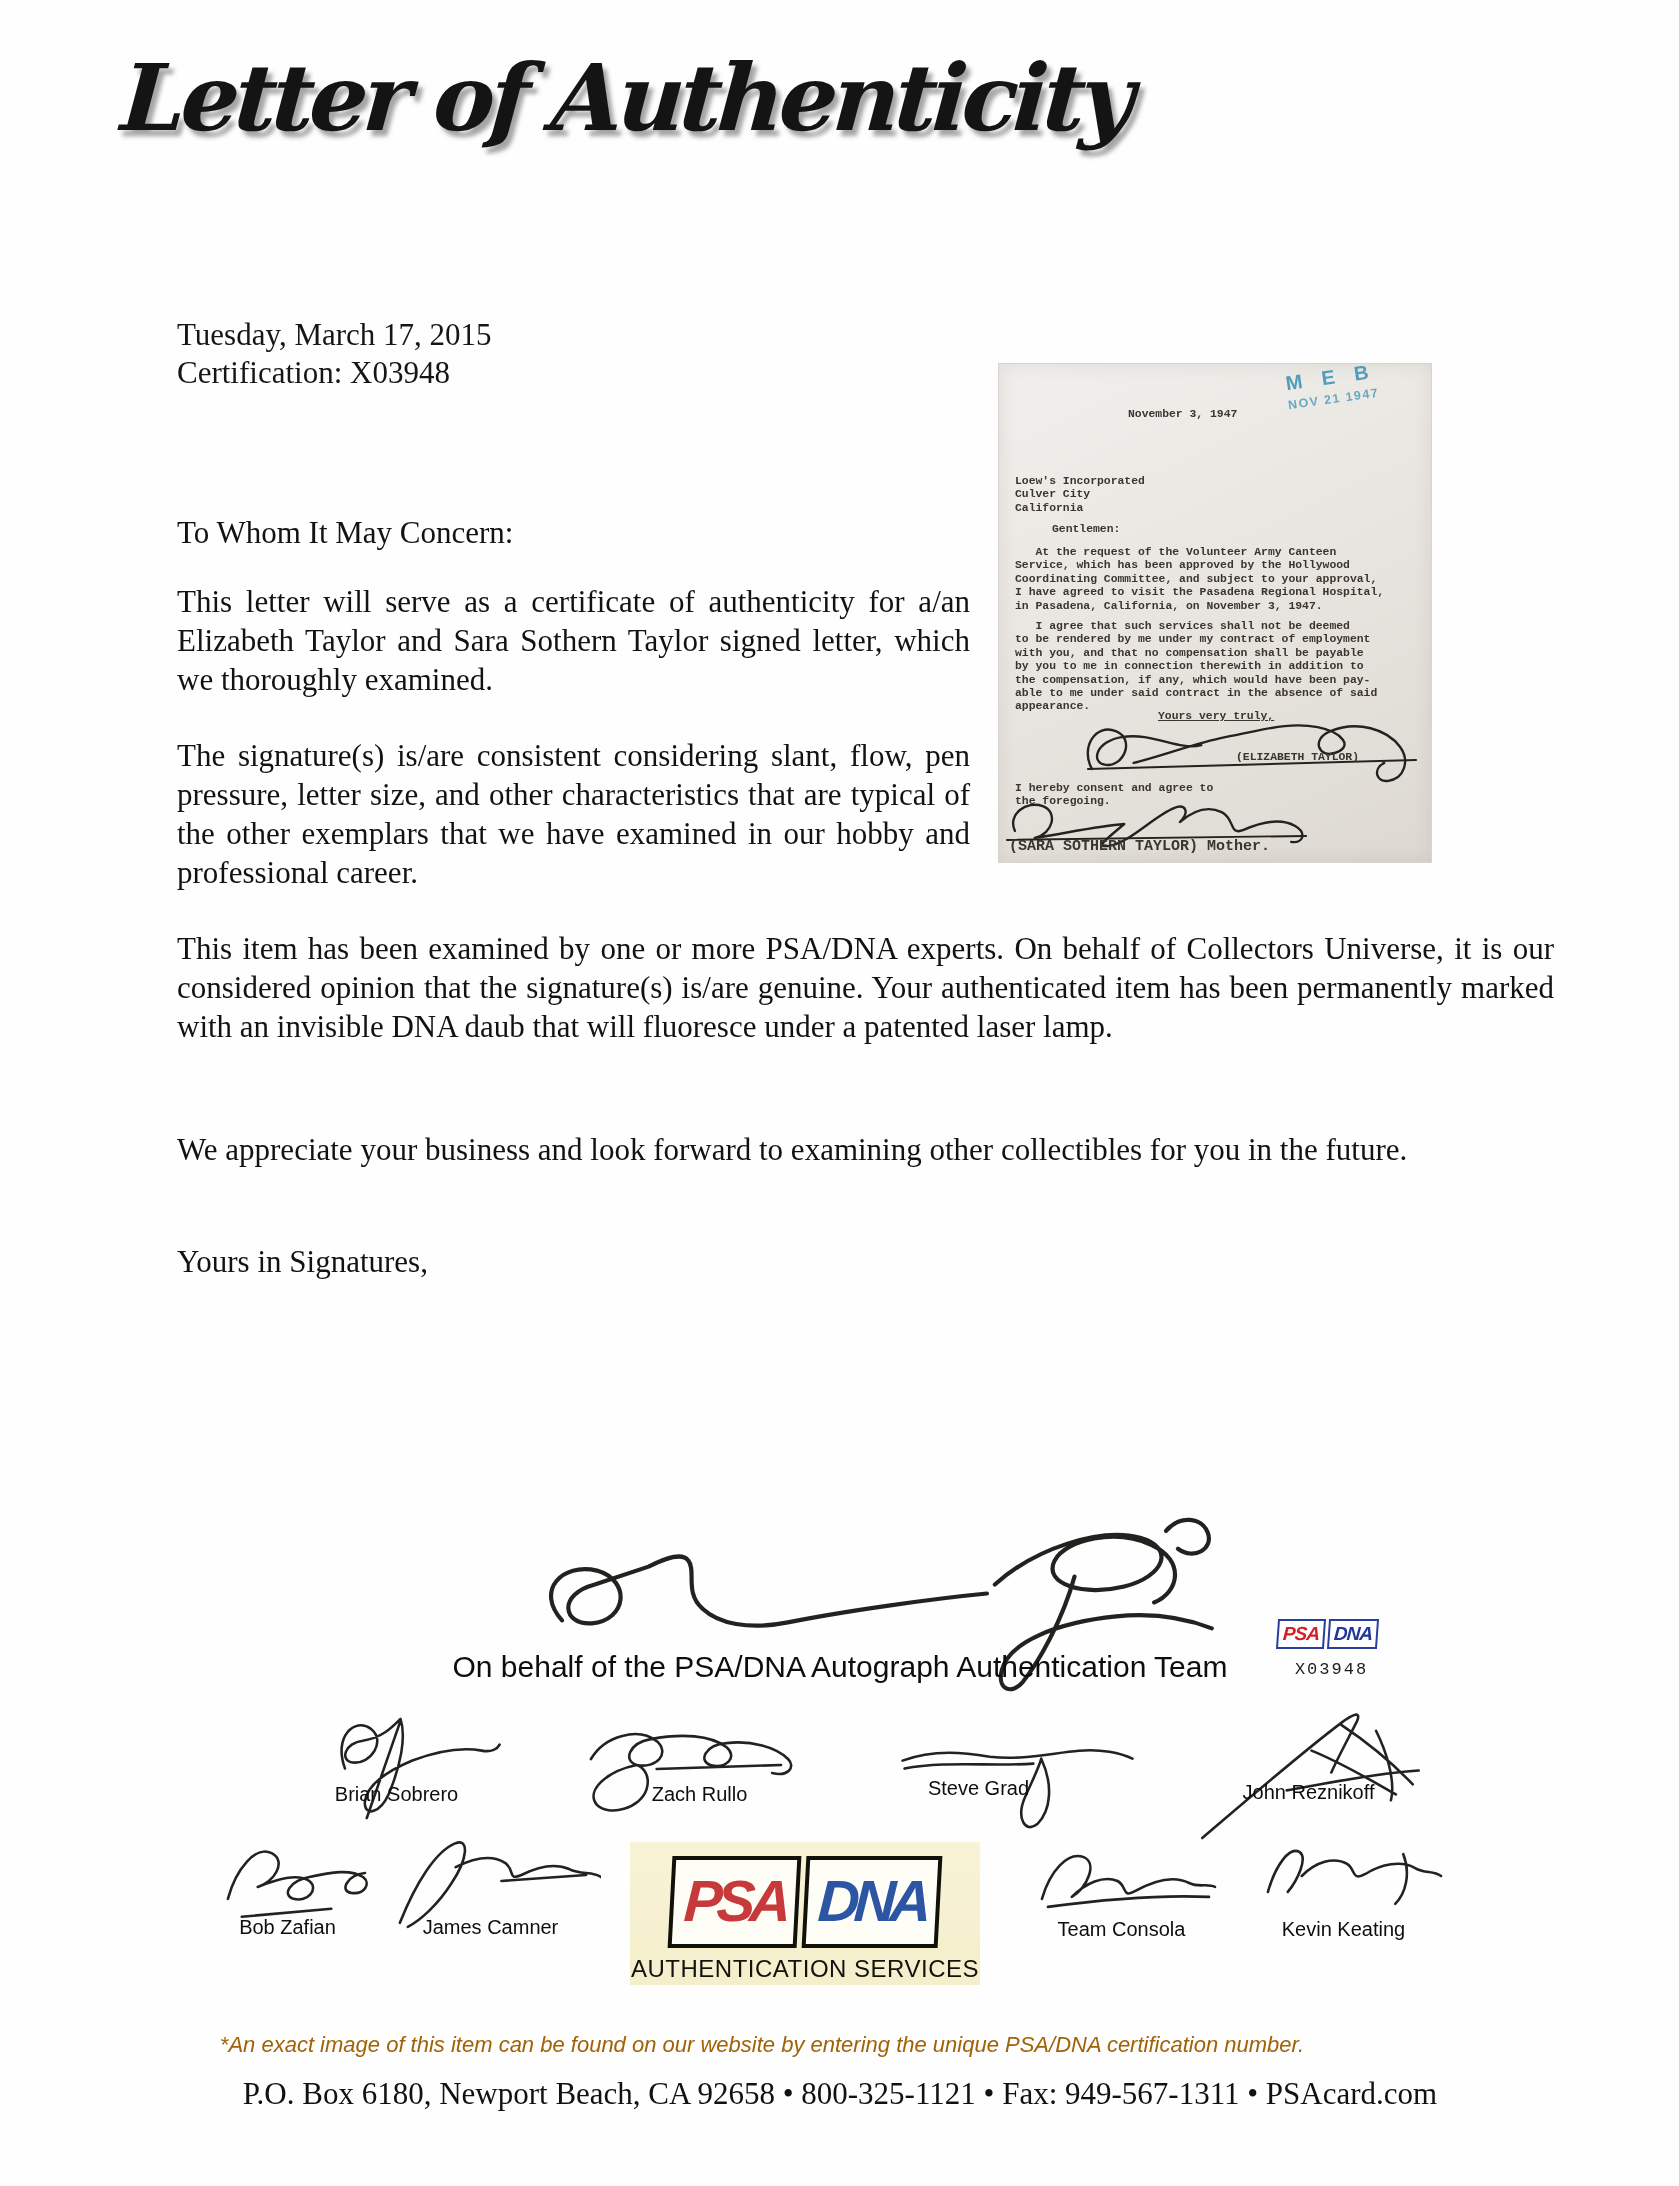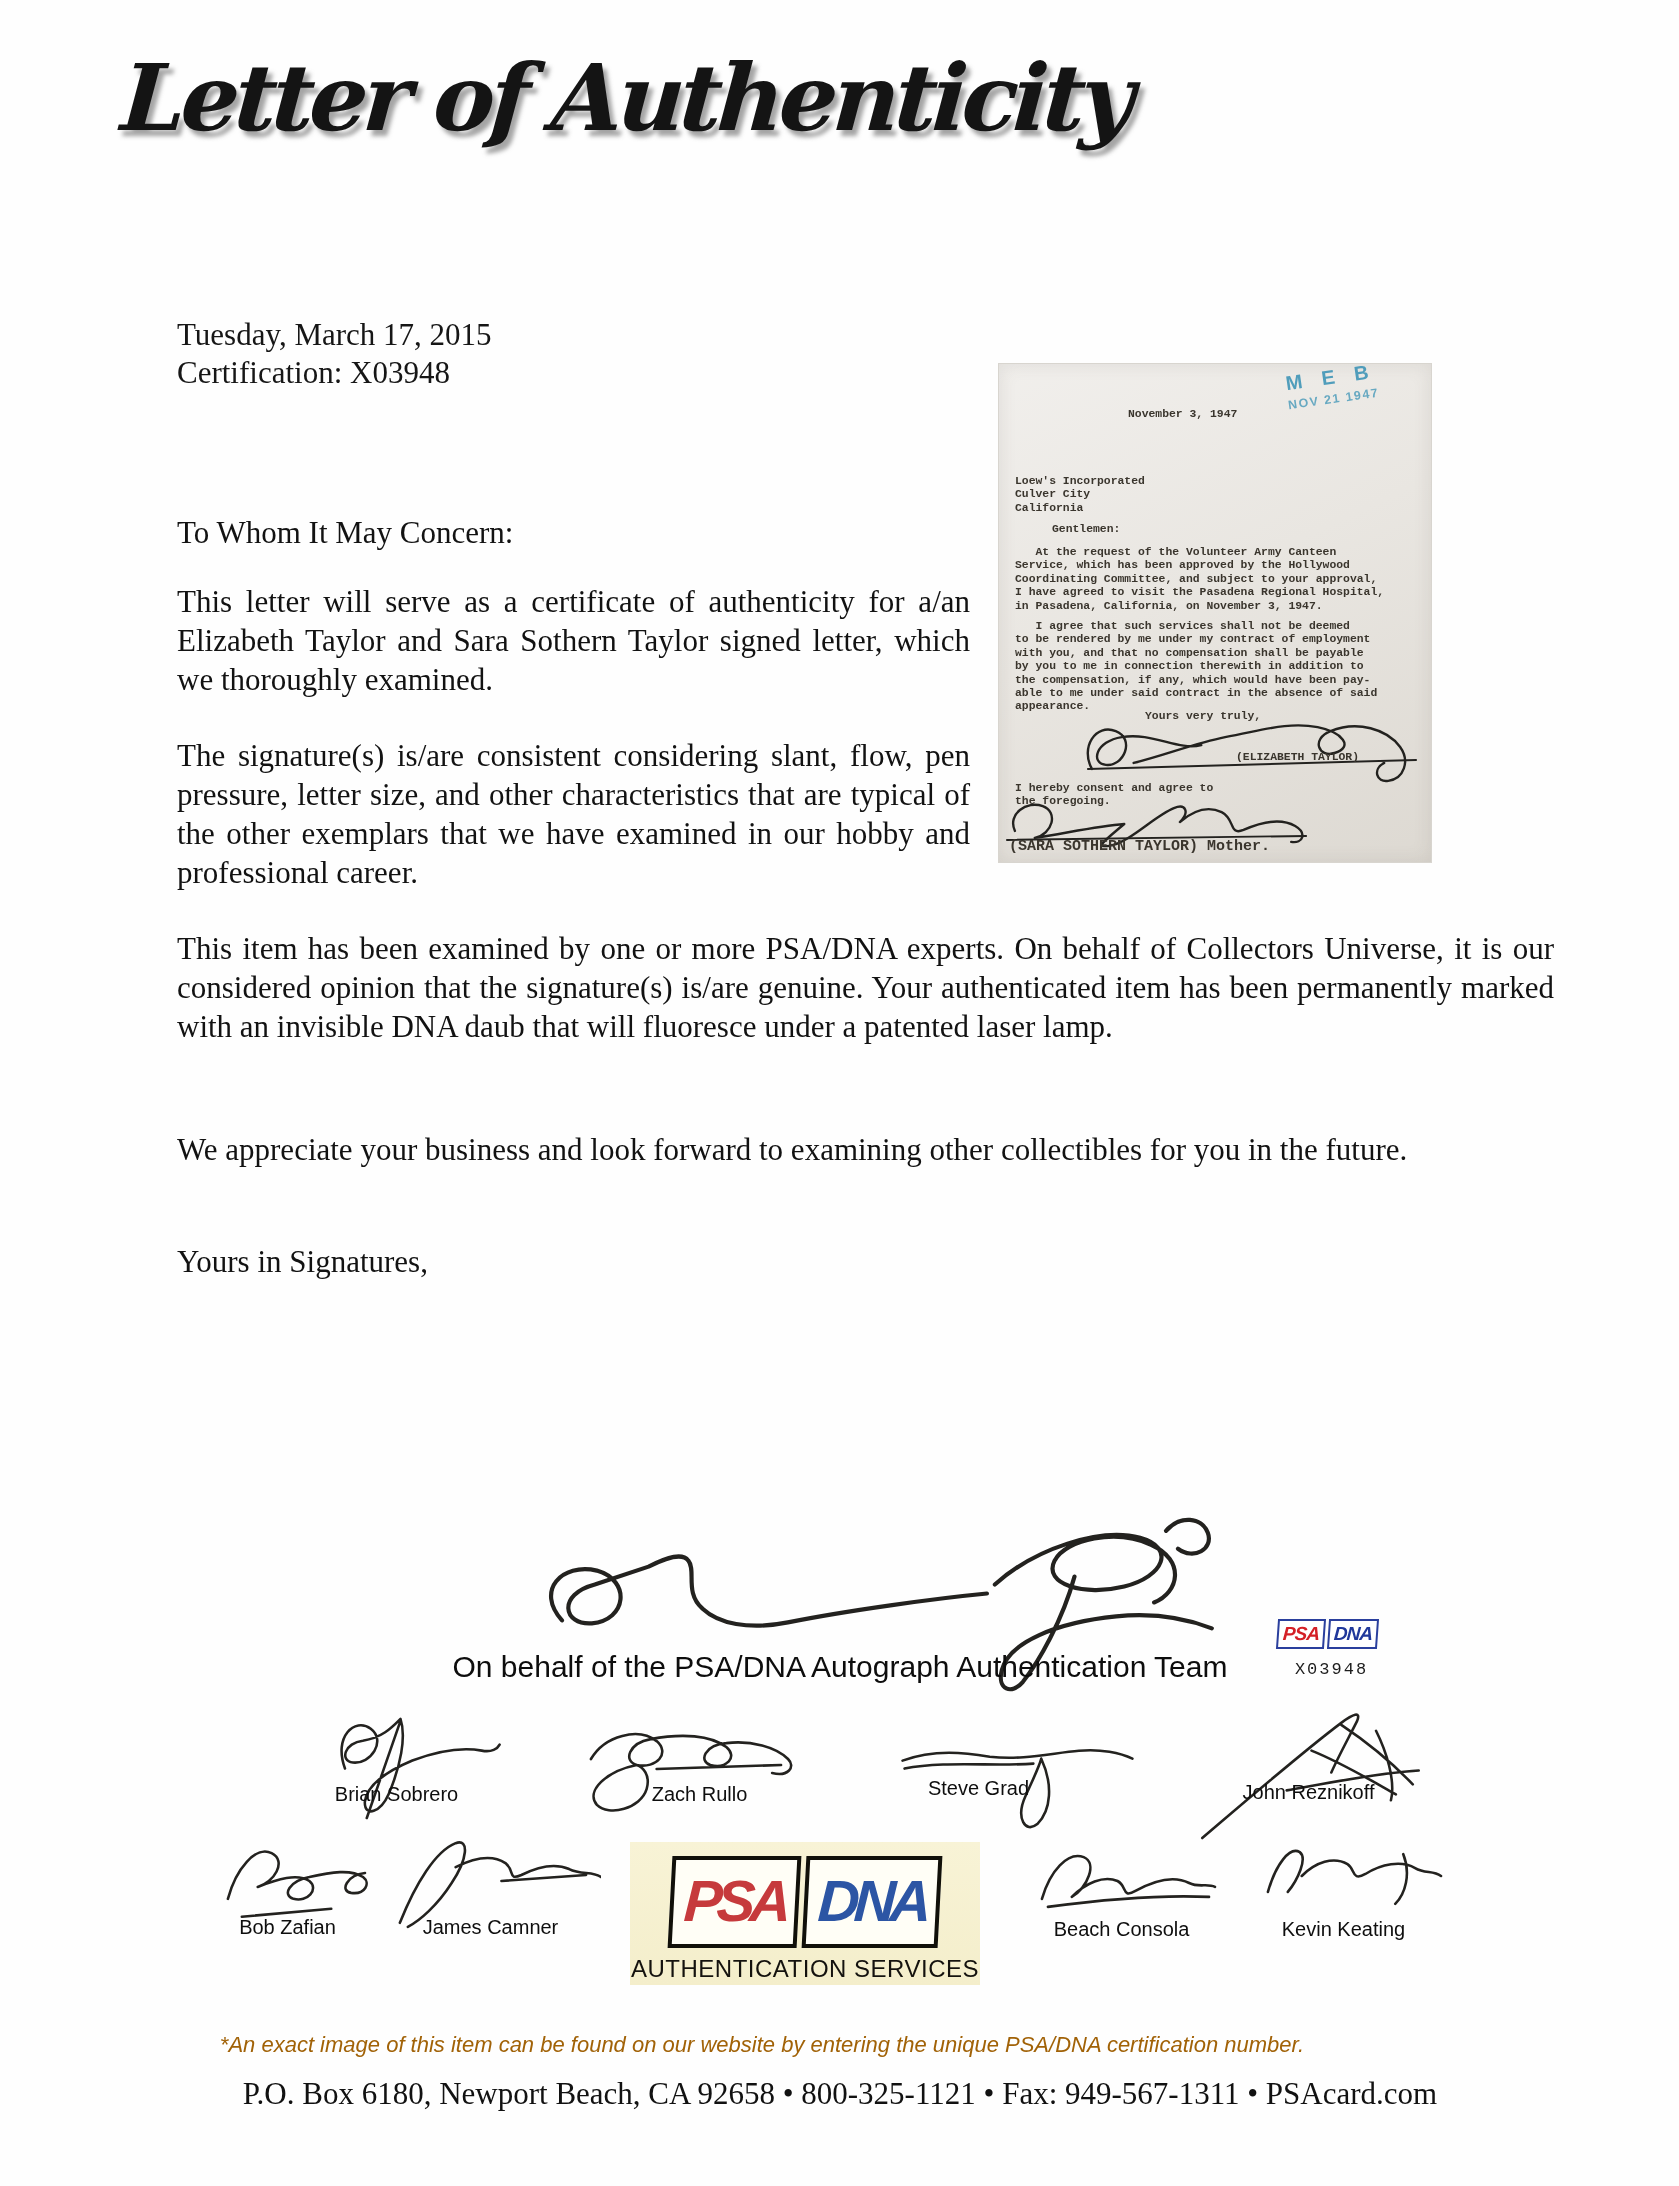--- a/index.html
+++ b/index.html
@@ -40,21 +40,21 @@
   .ol-stamp {
     left:287px; top:2px; transform:rotate(-8deg); color:#3b93b6;
     text-align:center; opacity:0.88; font-family:"Liberation Sans", sans-serif;
   }
   .ol-stamp .s1 { font-size:20px; font-weight:bold; letter-spacing:7px; }
   .ol-stamp .s2 { font-size:12.4px; font-weight:bold; letter-spacing:1.5px; margin-top:3px; opacity:0.85; }
   .ol-address { left:16px; top:111px; }
   .ol-salutation { left:16px; top:159px;margin-left:37px; }
   .ol-par1 { left:16px; top:182px; }
   .ol-par2 { left:16px; top:256px; }
-  .ol-valediction { left:146px; top:346px; }
+  .ol-valediction { left:159px; top:346px;text-decoration:underline; }
   .ol-cap1 { left:237px; top:387px; font-size:11.4px; font-weight:bold; white-space:nowrap; }
   .ol-consent { left:16px; top:418px; }
   .ol-cap2 { left:10px; top:476px; font-size:15px; font-weight:bold; white-space:nowrap; }
   .sig-stroke { fill:none; stroke:#23221f; stroke-linecap:round; stroke-linejoin:round; }
 
   
   .team-line {
     left:0; top:1650px; width:1680px; text-align:center;
     font-family:"Liberation Sans", sans-serif; font-size:30px; color:#0d0d0d;
   }
@@ -196,21 +196,21 @@
   </svg>
   <svg class="abs" style="left:1028px; top:1837px;" width="189" height="85" viewBox="0 0 190 85">
     <path class="sig-stroke" stroke-width="2.6" d="M 14 62 C 22 34 40 14 56 20 C 70 26 60 50 44 60 C 58 46 76 38 90 44 C 100 49 94 62 108 54 C 126 44 146 38 162 46 C 172 51 180 46 188 50 M 20 70 C 80 62 140 58 182 60"></path>
   </svg>
   <svg class="abs" style="left:1254px; top:1834px;" width="189" height="78" viewBox="0 0 190 78">
     <path class="sig-stroke" stroke-width="2.6" d="M 14 58 C 22 30 36 12 46 18 C 54 24 44 46 34 58 M 48 42 C 62 28 80 22 94 30 C 102 35 98 48 112 40 C 128 30 148 26 162 34 C 172 40 180 36 188 42 M 150 20 C 158 40 152 60 142 70"></path>
   </svg>
 
   <div class="abs signer-name" style="left:168px; top:1916px;">Bob Zafian</div>
   <div class="abs signer-name" style="left:371px; top:1916px;">James Camner</div>
-  <div class="abs signer-name" style="left:1002px; top:1918px;">Beach Consola</div>
+  <div class="abs signer-name" style="left:1002px; top:1918px;">Team Consola</div>
   <div class="abs signer-name" style="left:1224px; top:1918px;">Kevin Keating</div>
 
   <div class="abs big-logo">
     <div class="big-boxes">
       <div class="big-box" id="big-psa" style="color: rgb(198, 58, 60);">PSA</div>
       <div class="big-box" id="big-dna" style="color: rgb(44, 85, 164);">DNA</div>
     </div>
     <div class="big-caption">AUTHENTICATION SERVICES</div>
   </div>
 

